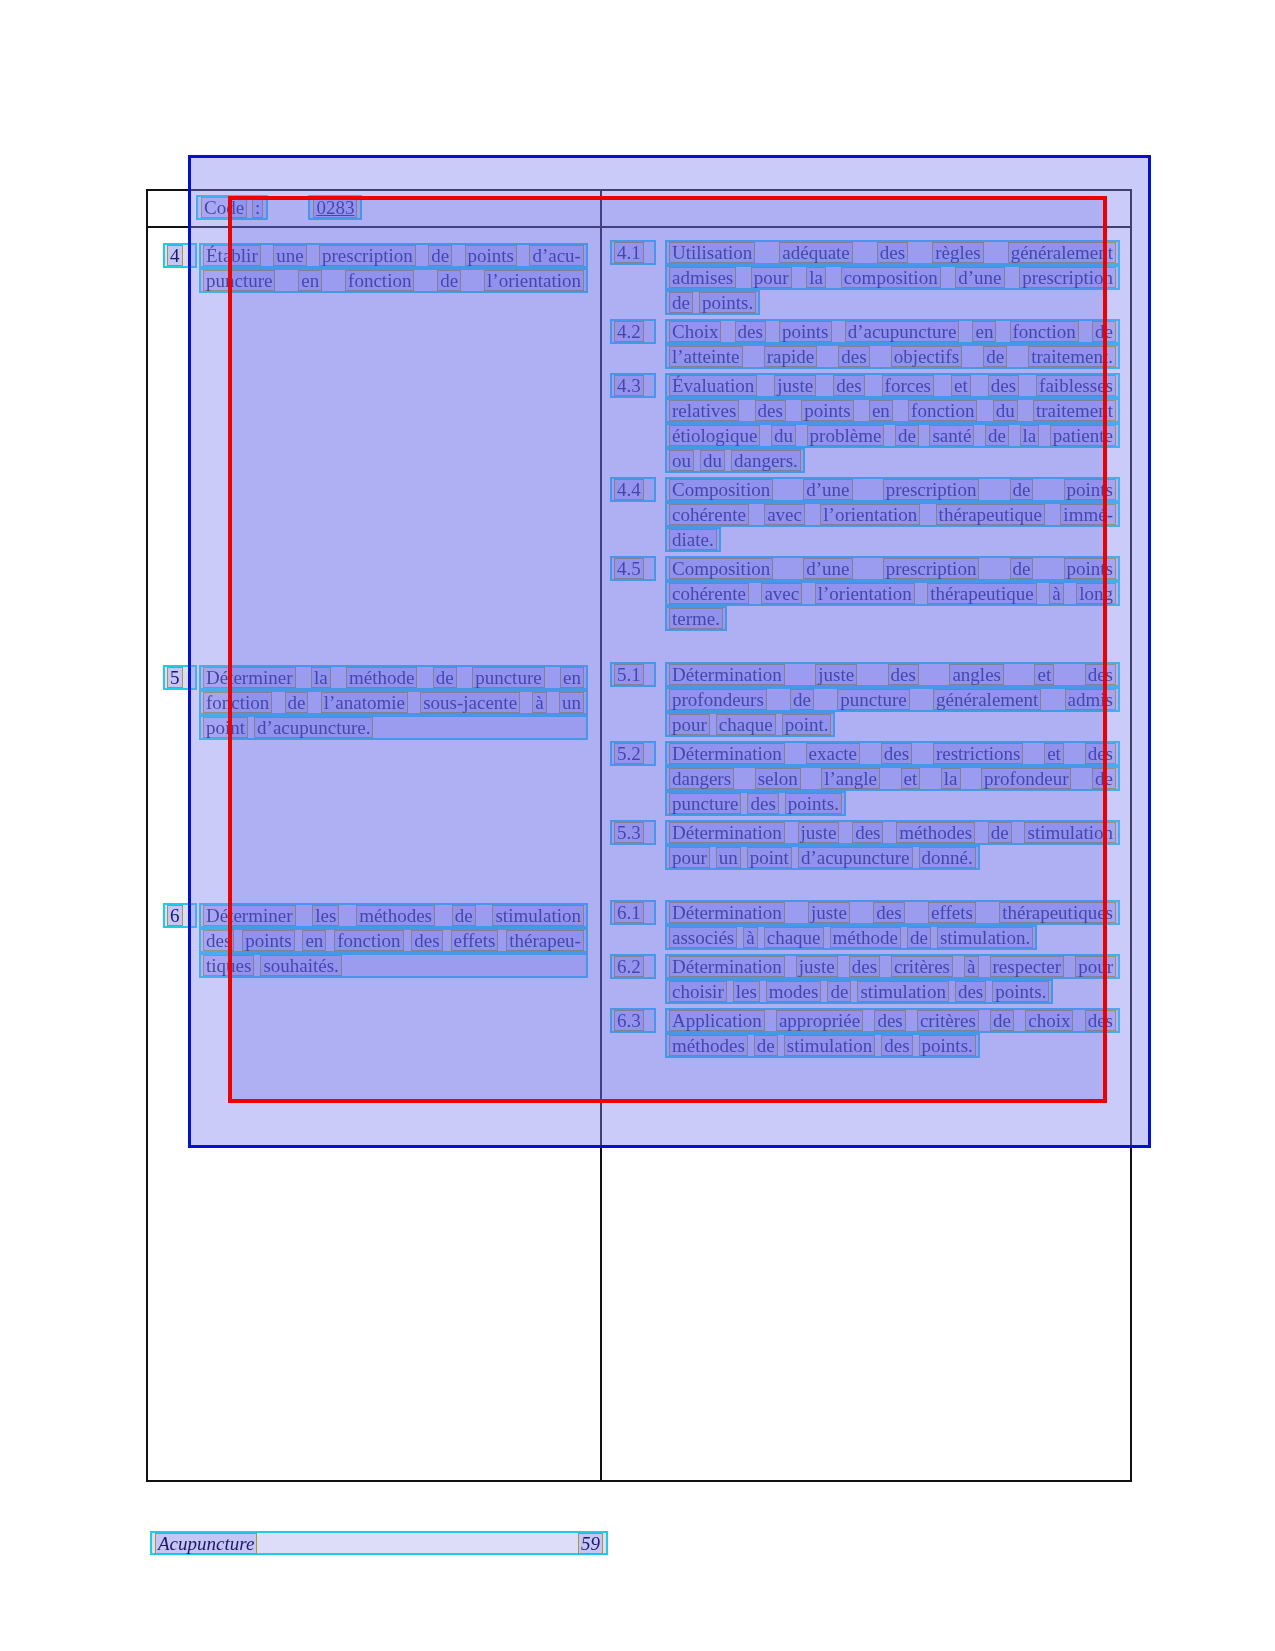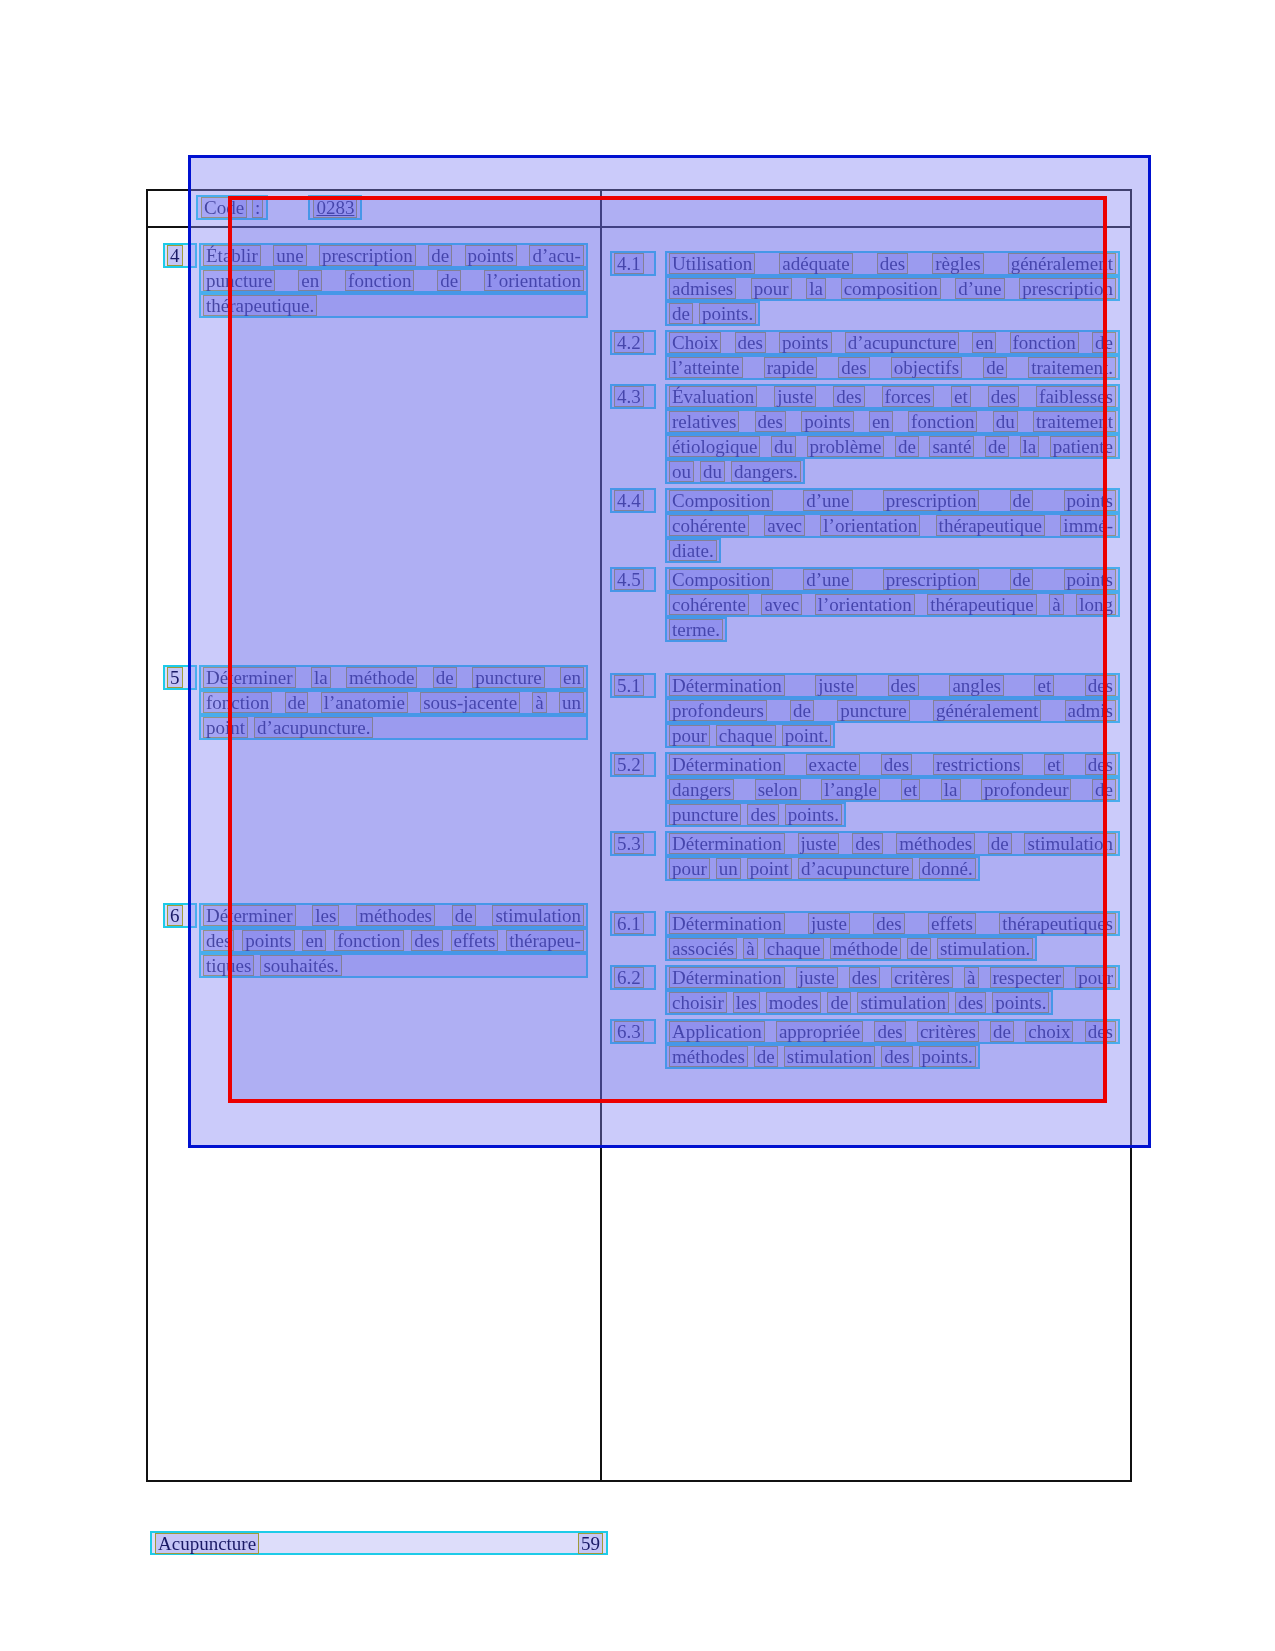--- a/index.html
+++ b/index.html
@@ -7,21 +7,21 @@
         font-family:"Liberation Serif", serif;color:#1a1a66;overflow:hidden;}
 
   
   .doc-table{position:absolute;left:146px;top:189px;width:986px;height:1293px;
              border:2px solid #111;box-sizing:border-box;}
   .divider{position:absolute;left:452px;top:0;bottom:0;width:2px;background:#111;}
   .header-row{position:relative;height:35px;border-bottom:2px solid #111;}
   .body-rows{position:relative;}
   .row{display:flex;}
   .c1{width:452px;box-sizing:border-box;padding:15px 12px 0 15px;}
-  .c2{width:530px;box-sizing:border-box;padding:23px 10px 0 10px;}
+  .c2{width:530px;box-sizing:border-box;padding:12px 10px 0 10px;}
   .item{display:flex;align-items:flex-start;margin-bottom:4px;}
   .lines{flex:1;min-width:0;}
 
   
   .line{display:flex;align-items:flex-start;height:25px;box-sizing:border-box;
         padding:0 2px;border:2px solid #1ecbe8;background:rgba(86,86,230,0.25);
         font-size:19px;}
   .line.just{justify-content:space-between;}
   .line.last{gap:6px;}
   .line.fit{width:fit-content;max-width:100%;}
@@ -45,21 +45,21 @@
   .blue-rect{left:188px;top:155px;width:963px;height:993px;
              border:3px solid #0011d0;background:rgba(130,130,242,0.42);}
   .red-rect{left:228px;top:196px;width:879px;height:907px;
             border:4px solid #ec0000;background:rgba(64,64,216,0.20);}
 
   
   .footer-line{position:absolute;left:150px;top:1531px;width:458px;height:24px;
                box-sizing:border-box;border:2px solid #1ecbe8;
                background:rgba(86,86,230,0.20);display:flex;
                justify-content:space-between;align-items:center;
-               padding:0 3px;font-size:19px;}
+               padding:0 3px;font-size:19px;font-style:italic;}
 </style>
 </head>
 <body>
 
 <div class="page">
 
   <div class="doc-table">
     <div class="header-row">
       <div class="code-line">
         <span class="codebox" id="code-label-box">
@@ -87,23 +87,20 @@
                   <span class="w">points</span>
                   <span class="w">d’acu-</span>
                 </div>
                 <div class="line just">
                   <span class="w">puncture</span>
                   <span class="w">en</span>
                   <span class="w">fonction</span>
                   <span class="w">de</span>
                   <span class="w">l’orientation</span>
                 </div>
-                <div class="line last">
-                  <span class="w">thérapeutique.</span>
-                </div>
               </div>
             </div>
           </div>
           <div class="c2">
             <div class="item">
               <div class="numbox">
                 <span class="w">4.1</span>
               </div>
               <div class="lines">
                 <div class="line just">

